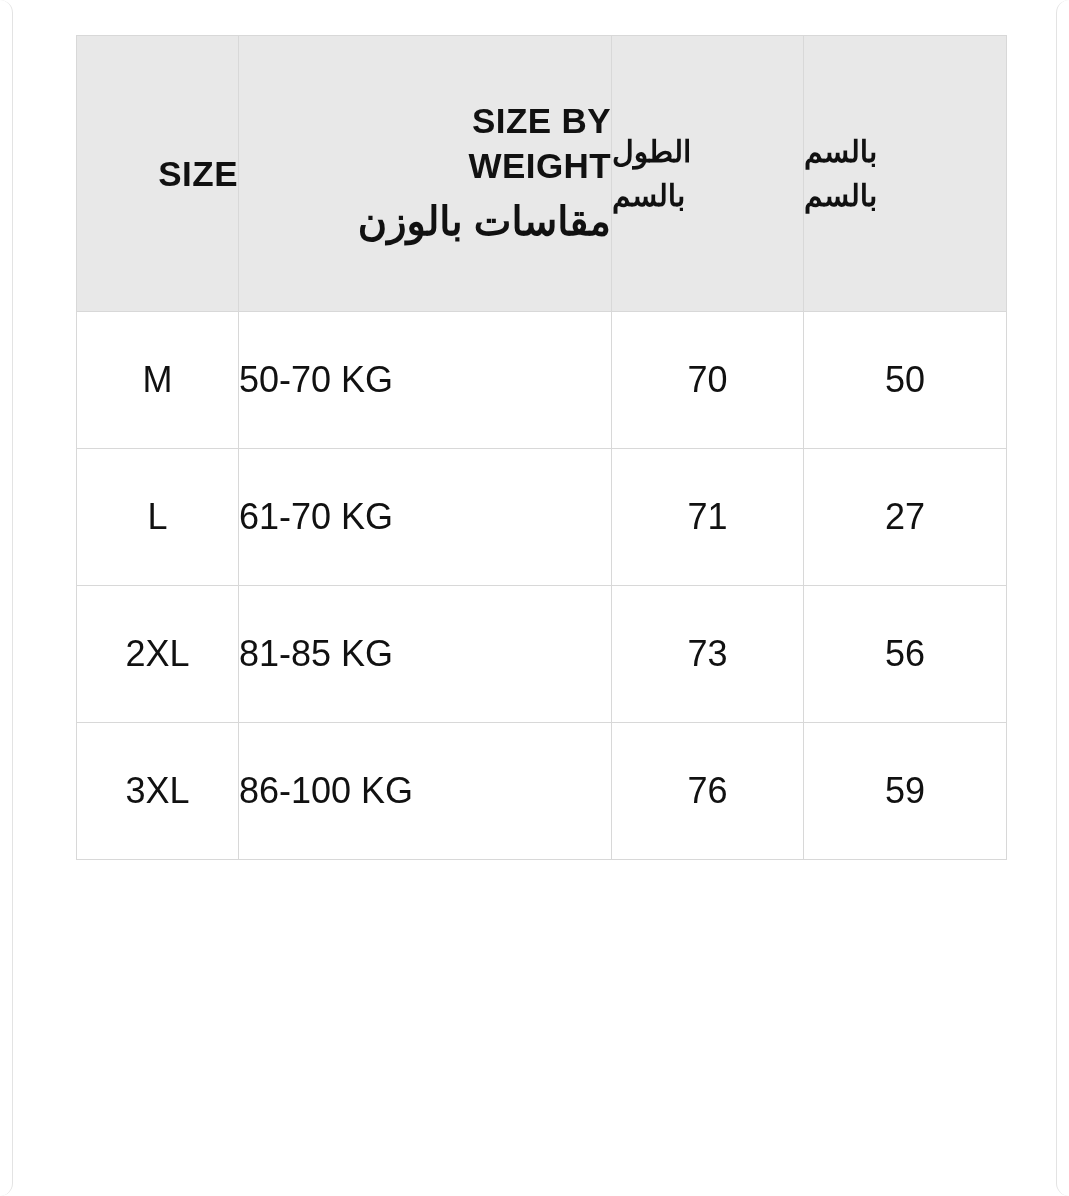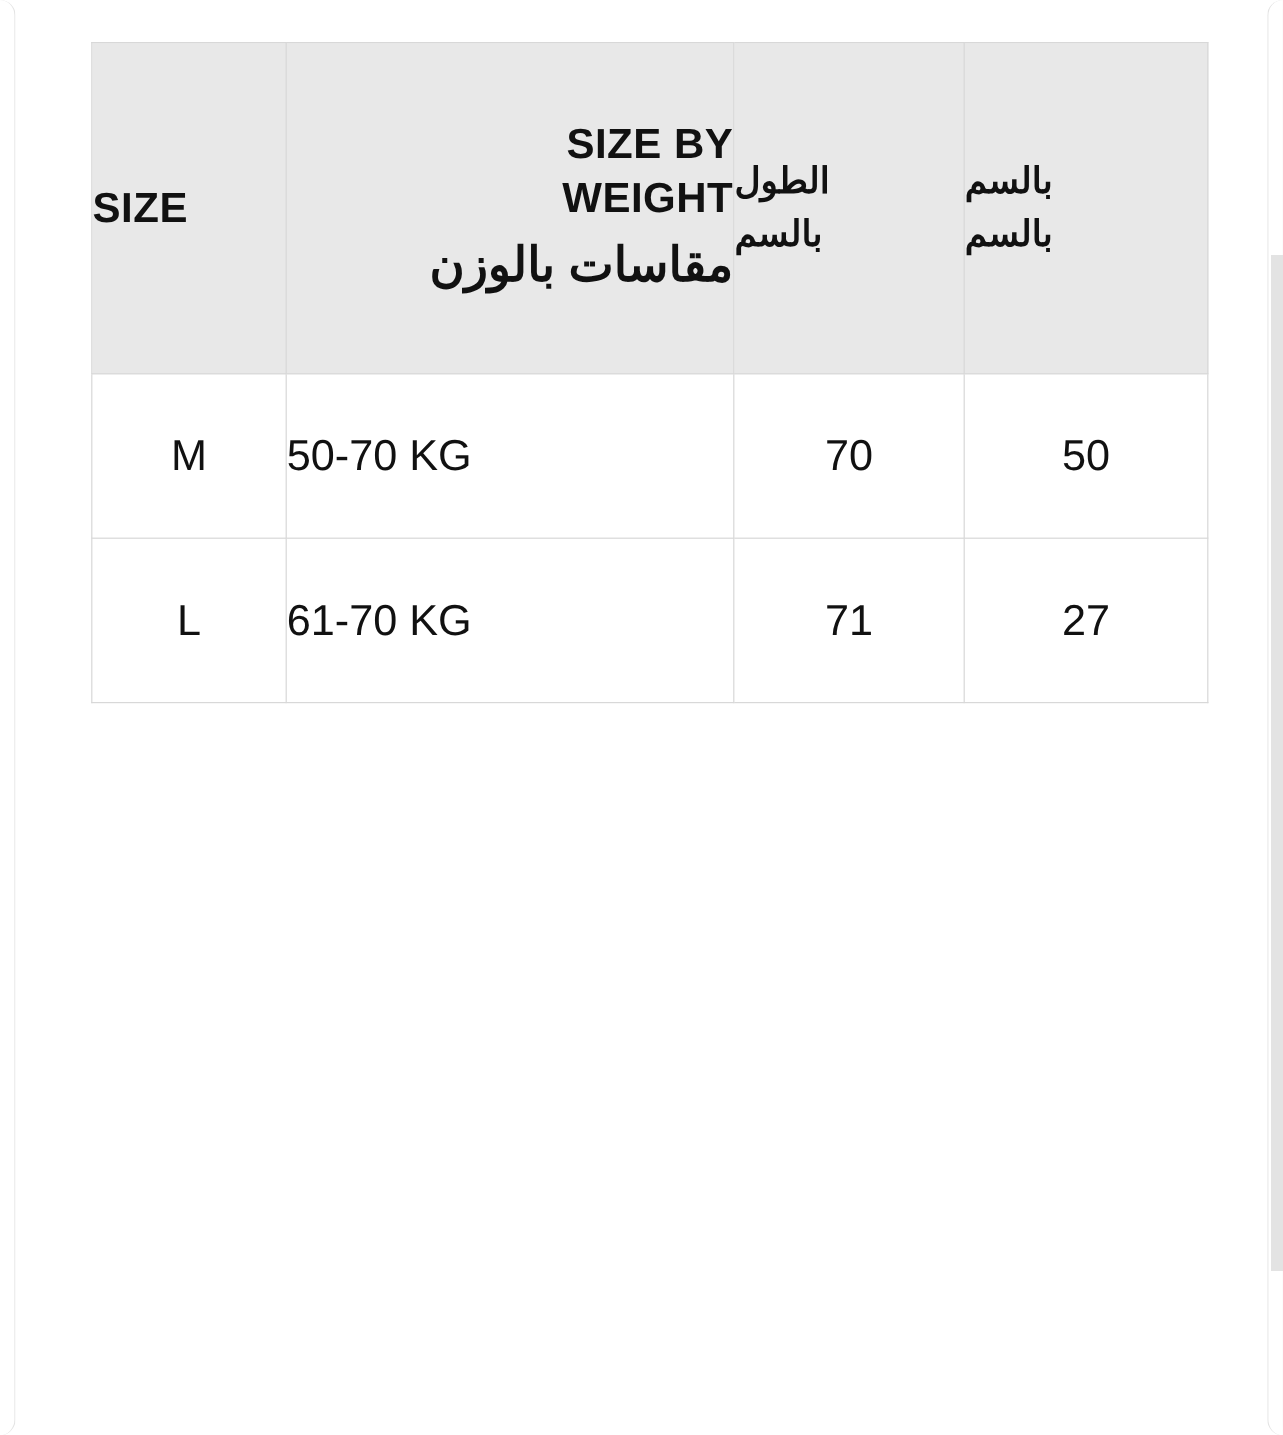--- a/index.html
+++ b/index.html
@@ -67,21 +67,21 @@
     color: #111111;
   }
   col.c1 { width: 162px; }
   col.c2 { width: 373px; }
   col.c3 { width: 192px; }
   col.c4 { width: 203px; }
 
   .hdr-size {
     font-size: 35px;
     font-weight: bold;
-    text-align: left;
+    text-align: right;
     letter-spacing: 0.5px;
   }
   .hdr-weight {
     text-align: right;
     padding: 0 0 0 36px;
   }
   .hdr-weight .en {
     font-size: 35px;
     font-weight: bold;
     line-height: 1.28;
@@ -161,16 +161,28 @@
           <td class="cell-weight">50-70 KG</td>
           <td class="cell-num">70</td>
           <td class="cell-num">50</td>
         </tr>
         <tr>
           <td class="cell-size">L</td>
           <td class="cell-weight">61-70 KG</td>
           <td class="cell-num">71</td>
           <td class="cell-num">27</td>
         </tr>
+        <tr>
+          <td class="cell-size">2XL</td>
+          <td class="cell-weight">81-85 KG</td>
+          <td class="cell-num">73</td>
+          <td class="cell-num">56</td>
+        </tr>
+        <tr>
+          <td class="cell-size">3XL</td>
+          <td class="cell-weight">86-100 KG</td>
+          <td class="cell-num">76</td>
+          <td class="cell-num">59</td>
+        </tr>
       </tbody>
     </table>
   </div>
 </div>
 
 </body></html>

